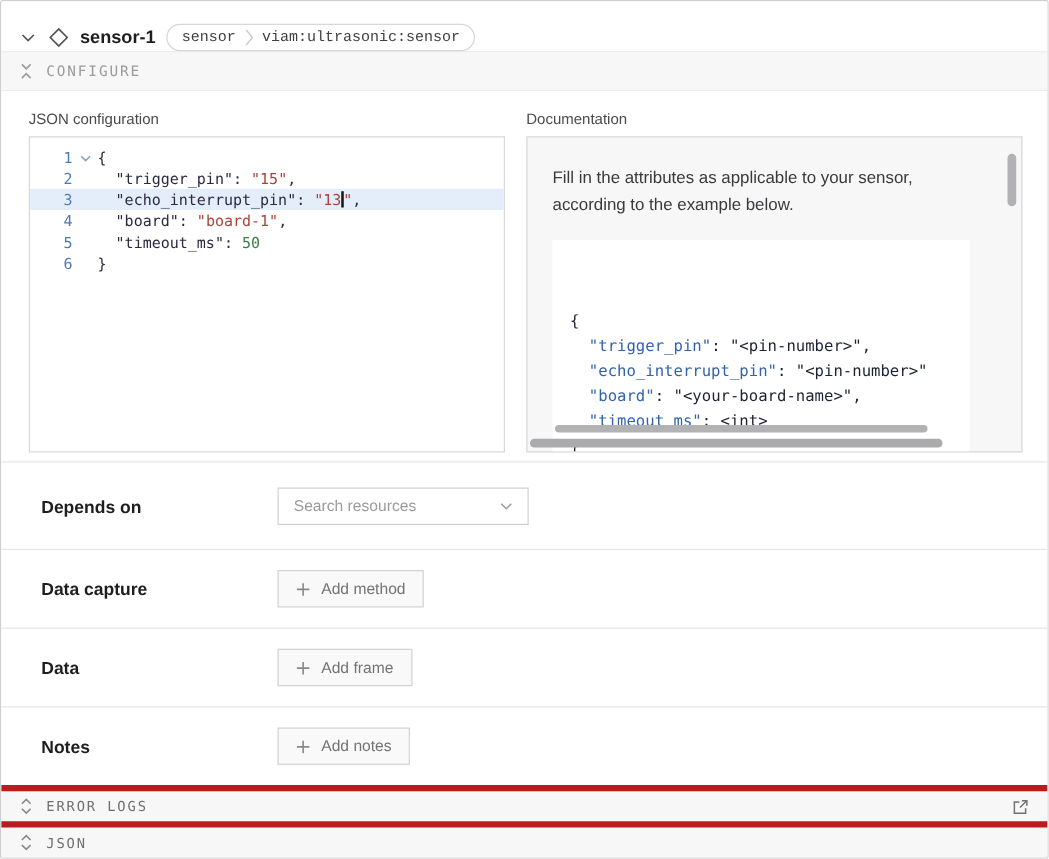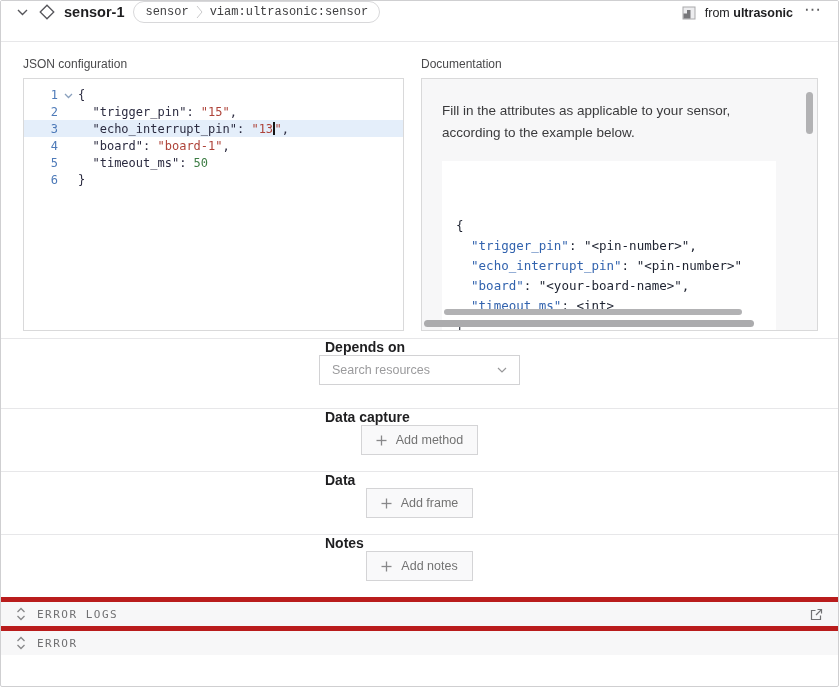--- a/index.html
+++ b/index.html
@@ -5,21 +5,21 @@
   * { box-sizing: border-box; margin: 0; padding: 0; }
   html, body { background: #ffffff; font-family: "Liberation Sans", sans-serif; }
   .card {
     position: relative; width: 839px; height: 687px;
     border: 1px solid #cfcfd1; border-radius: 2px; background: #ffffff;
     overflow: hidden; color: #282829;
   }
 
   
   .hdr {
-    height: 41px; display: flex; align-items: flex-start;
+    height: 41px; display: flex; align-items: flex-end;
     padding: 0 14px 0 14px; background: #ffffff; border-bottom: 1px solid #e7e7e9;
   }
   .hdr-left { display: flex; align-items: center; gap: 9px; flex: 1; min-width: 0; }
   .icon-btn { display: inline-flex; align-items: center; justify-content: center; cursor: pointer; background: none; border: none; padding: 2px; }
   .comp-title { font-size: 14.5px; font-weight: 700; color: #1e1e20; }
   .pill {
     display: inline-flex; align-items: center; gap: 7px; height: 22px;
     border: 1px solid #d8d8da; border-radius: 12px; padding: 0 11px;
     font-size: 12px; color: #3f3f41; white-space: nowrap; font-family: Liberation Mono, monospace;
   }
@@ -75,21 +75,21 @@
   }
   .doc-line { white-space: pre; }
   .doc-code .tk-key   { color: #3263ae; }
   .doc-code .tk-plain { color: #1d2230; }
   .thumb { position: absolute; background: #b2b2b4; border-radius: 4px; cursor: pointer; }
   .v-thumb { right: 4px; top: 13px; width: 7px; height: 42px; }
   .h-thumb-inner { left: 22px; bottom: 15px; width: 298px; height: 6px; }
   .h-thumb-outer { left: 2px; bottom: 3px; width: 330px; height: 7px; background: #ababad; }
 
   
-  .row { display: flex; align-items: center; padding: 0 32px; border-top: 1px solid #e7e7e9; background: #fff; flex-direction: column; }
+  .row { display: flex; align-items: center; padding: 0 32px; border-top: 1px solid #e7e7e9; background: #fff; }
   .row-label { width: 189px; flex: none; font-size: 14px; font-weight: 700; color: #1e1e20; }
   .row.depends { height: 70px; }
   .row.std { height: 63px; }
   .select {
     display: flex; align-items: center; justify-content: space-between;
     width: 201px; height: 30px; border: 1px solid #d2d2d4; background: #fff;
     padding: 0 12px; cursor: pointer;
   }
   .select .ph { font-size: 12.5px; color: #9b9b9d; }
   .btn {
@@ -122,34 +122,31 @@
       <span class="pill">
         <span>sensor</span>
         <span>
           <svg width="7" height="14" viewBox="0 0 7 14">
               <polyline points="1,1 6,7 1,13" fill="none" stroke="#c9c9cb" stroke-width="1"></polyline>
             </svg>
         </span>
         <span>viam:ultrasonic:sensor</span>
       </span>
     </div>
-    <div class="hdr-right">
-      <span>
-        <svg width="14" height="14" viewBox="0 0 14 14">
-          <rect x="1" y="1" width="12" height="12" fill="#ededef" stroke="#a9a9ab" stroke-width="1"></rect>
-          <path d="M1.5,12.5 V7.5 H5 V4 H8.5 V12.5 Z" fill="#77777a"></path>
-        </svg>
-      </span>
-      <span class="from-text">
-        <span>from</span>&nbsp;<b>ultrasonic</b>
-      </span>
-      <button class="more-menu"><span>⋯</span></button>
-    </div>
-  </div>
-
+  </div>
+
+  <div class="bar configure">
+    <span>
+      <svg width="10" height="14" viewBox="0 0 10 14">
+        <polyline points="1.5,1.5 5,5 8.5,1.5" fill="none" stroke="#9b9b9d" stroke-width="1.3"></polyline>
+        <polyline points="1.5,12.5 5,9 8.5,12.5" fill="none" stroke="#9b9b9d" stroke-width="1.3"></polyline>
+      </svg>
+    </span>
+    <span>CONFIGURE</span>
+  </div>
 
   <div class="cfg-body">
     <div class="ed-col">
       <div class="col-label">JSON configuration</div>
       <div class="editor">
         <div>
             <div class="ed-line"><span class="gutter">1</span><span class="fold"><svg width="9" height="6" viewBox="0 0 9 6" style="display:inline">
                   <polyline points="1,1 4.5,4.5 8,1" fill="none" stroke="#8aa0bd" stroke-width="1.3"></polyline>
                 </svg></span><span class="code"><span class="tk-plain">{</span></span></div>
             <div class="ed-line"><span class="gutter">2</span><span class="fold"></span><span class="code"><span class="tk-plain">  </span><span class="tk-key">"trigger_pin"</span><span class="tk-plain">: </span><span class="tk-str">"15"</span><span class="tk-plain">,</span></span></div>
@@ -243,16 +240,16 @@
     </span>
   </div>
 
   <div class="bar bottom">
     <span>
       <svg width="10" height="14" viewBox="0 0 10 14">
         <polyline points="1.5,5 5,1.5 8.5,5" fill="none" stroke="#88888a" stroke-width="1.3"></polyline>
         <polyline points="1.5,9 5,12.5 8.5,9" fill="none" stroke="#88888a" stroke-width="1.3"></polyline>
       </svg>
     </span>
-    <span>ERROR</span>
+    <span>JSON</span>
   </div>
 
 </div>
 
 </body></html>

